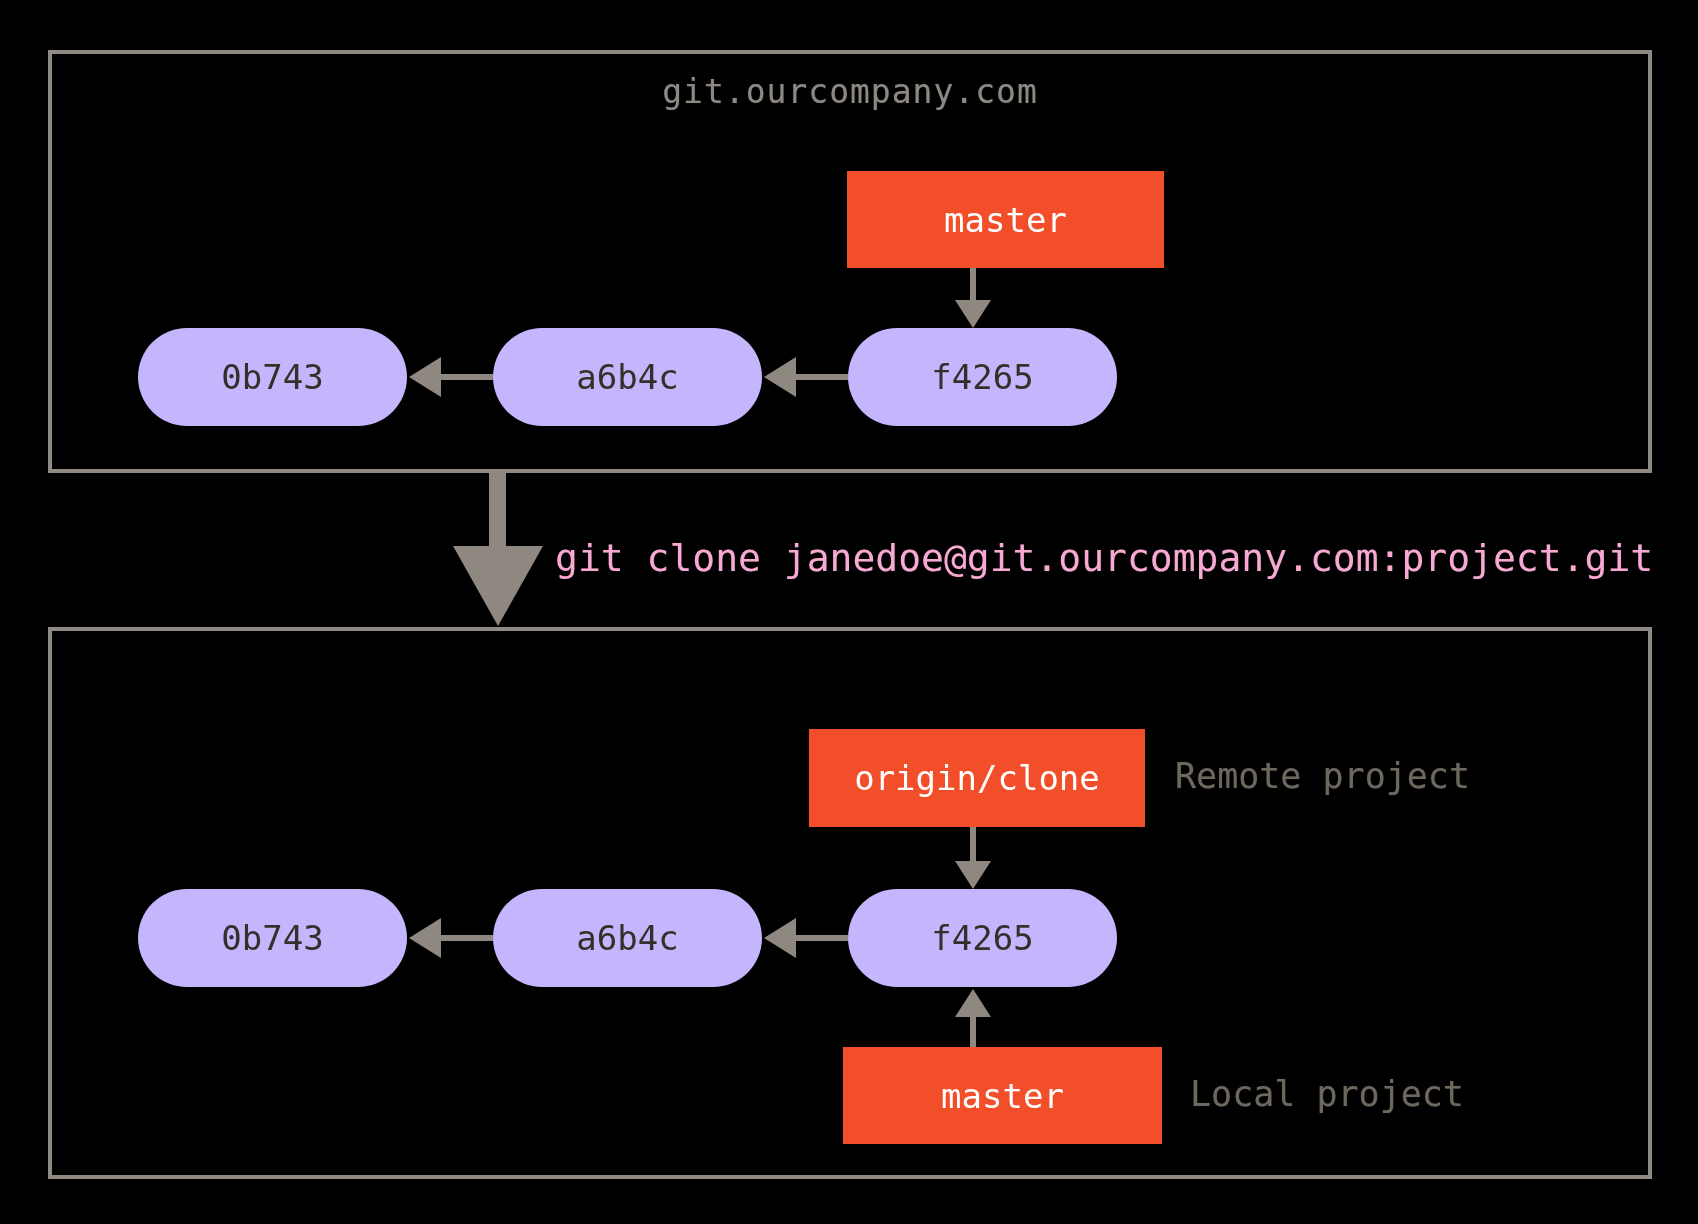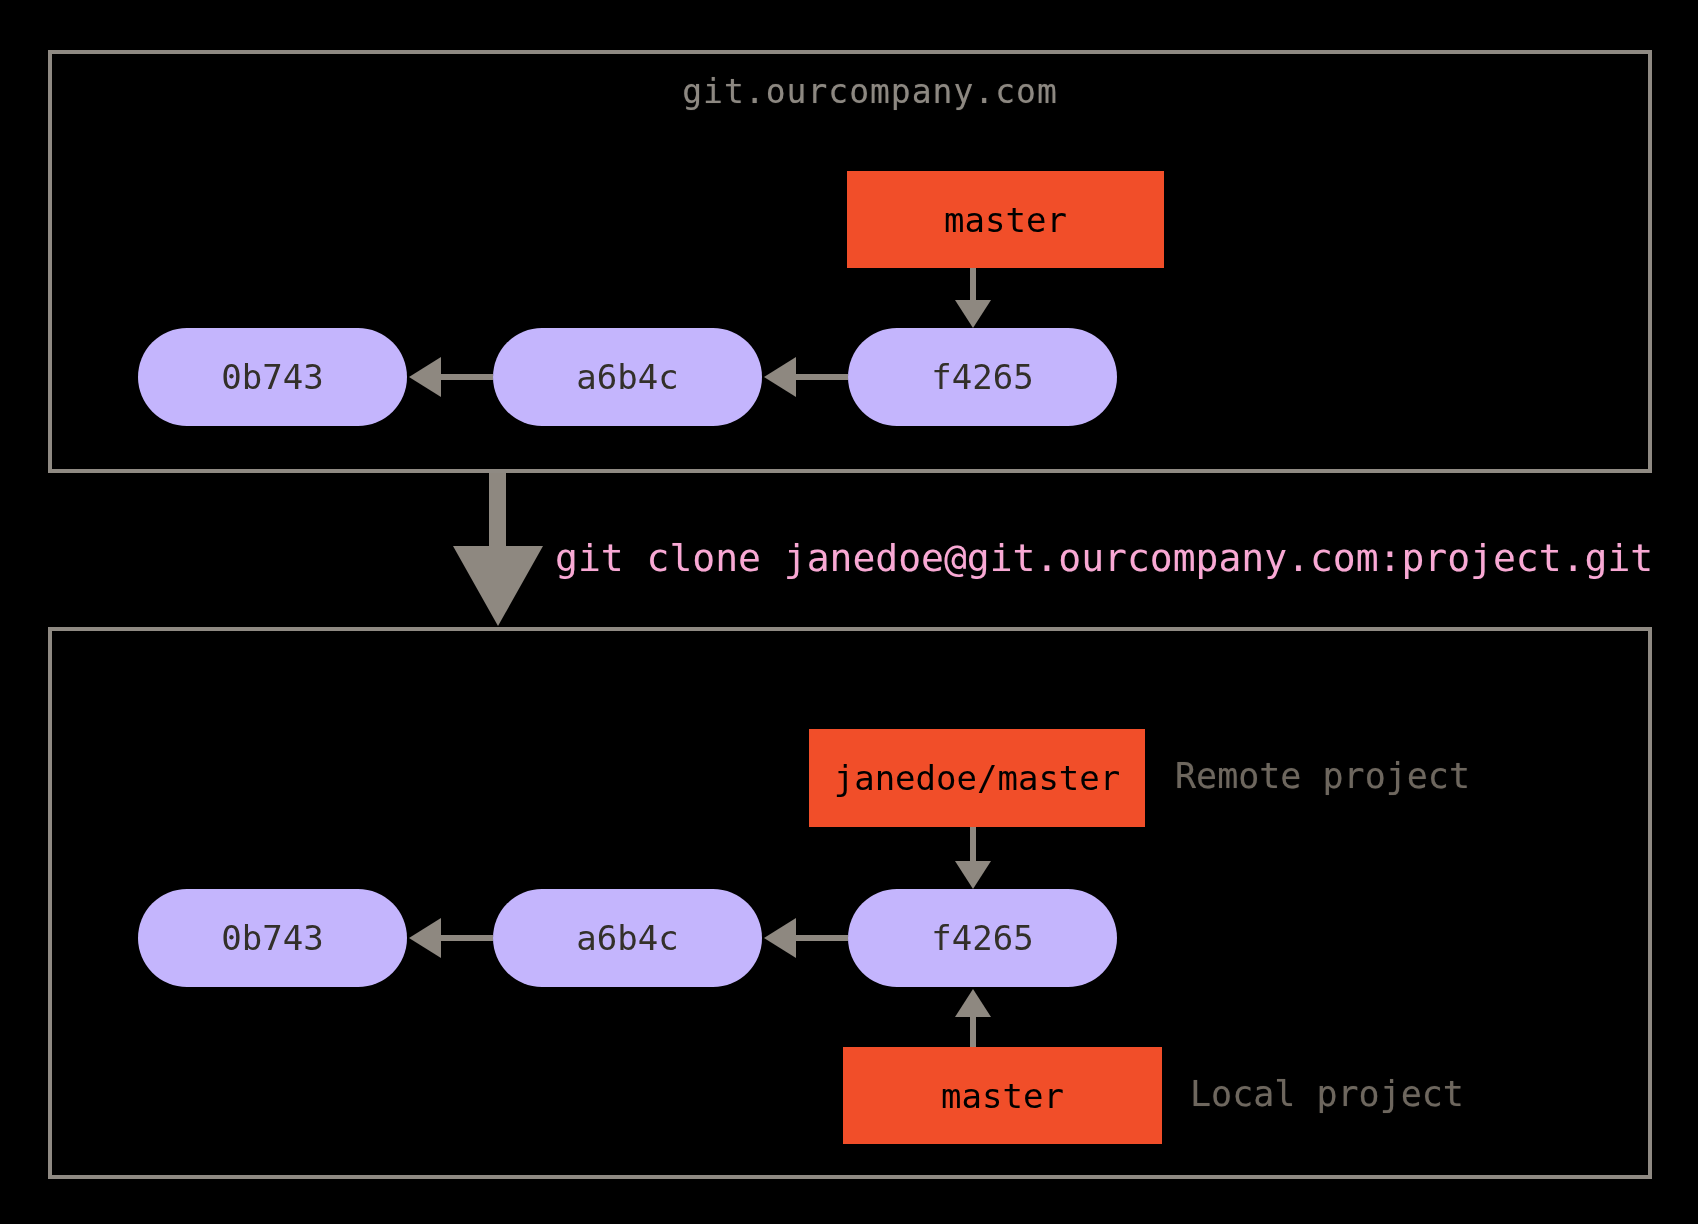--- a/index.html
+++ b/index.html
@@ -20,38 +20,37 @@
     border: 4px solid #8f8a83;
     background: transparent;
   }
   .box-title {
     position: absolute;
     font-size: 33px;
     letter-spacing: 1px;
     color: #8d8881;
     text-align: center;
     text-shadow: 0 0 1px rgba(255,255,255,0.25);
-    padding-left: 20px;
   }
   .commit {
     position: absolute;
     width: 269px;
     height: 98px;
     background: #c4b5fd;
     border-radius: 49px;
     display: flex;
     align-items: center;
     justify-content: center;
     font-size: 34px;
     color: #33302a;
   }
   .branch {
     position: absolute;
     background: #f14e29;
-    color: #000000;
+    color: #ffffff;
     display: flex;
     align-items: center;
     justify-content: center;
     font-size: 34px;
   }
   .caption {
     position: absolute;
     font-size: 35px;
     color: #6e675e;
     white-space: nowrap;
@@ -131,21 +130,21 @@
   <div class="tri-left" style="left:764px; top:357px;"></div>
   <div class="h-shaft" style="left:794px; top:374px; width:54px;"></div>
 
   <div class="big-shaft" style="left:489px; top:473px; height:75px;"></div>
   <div class="big-tri-down" style="left:453px; top:546px;"></div>
   <div class="cmd" style="left:555px; top:536px;">git clone janedoe@git.ourcompany.com:project.git</div>
 
   <div class="box" style="left:48px; top:627px; width:1596px; height:544px;"></div>
 
 
-  <div class="branch" style="left:809px; top:729px; width:336px; height:98px;">janedoe/master</div>
+  <div class="branch" style="left:809px; top:729px; width:336px; height:98px;">origin/clone</div>
   <div class="caption" style="left:1175px; top:756px;">Remote project</div>
 
   <div class="v-shaft" style="left:970px; top:827px; height:36px;"></div>
   <div class="tri-down" style="left:955px; top:861px;"></div>
 
   <div class="commit" style="left:138px; top:889px;">0b743</div>
   <div class="commit" style="left:493px; top:889px;">a6b4c</div>
   <div class="commit" style="left:848px; top:889px;">f4265</div>
 
   <div class="tri-left" style="left:409px; top:918px;"></div>

